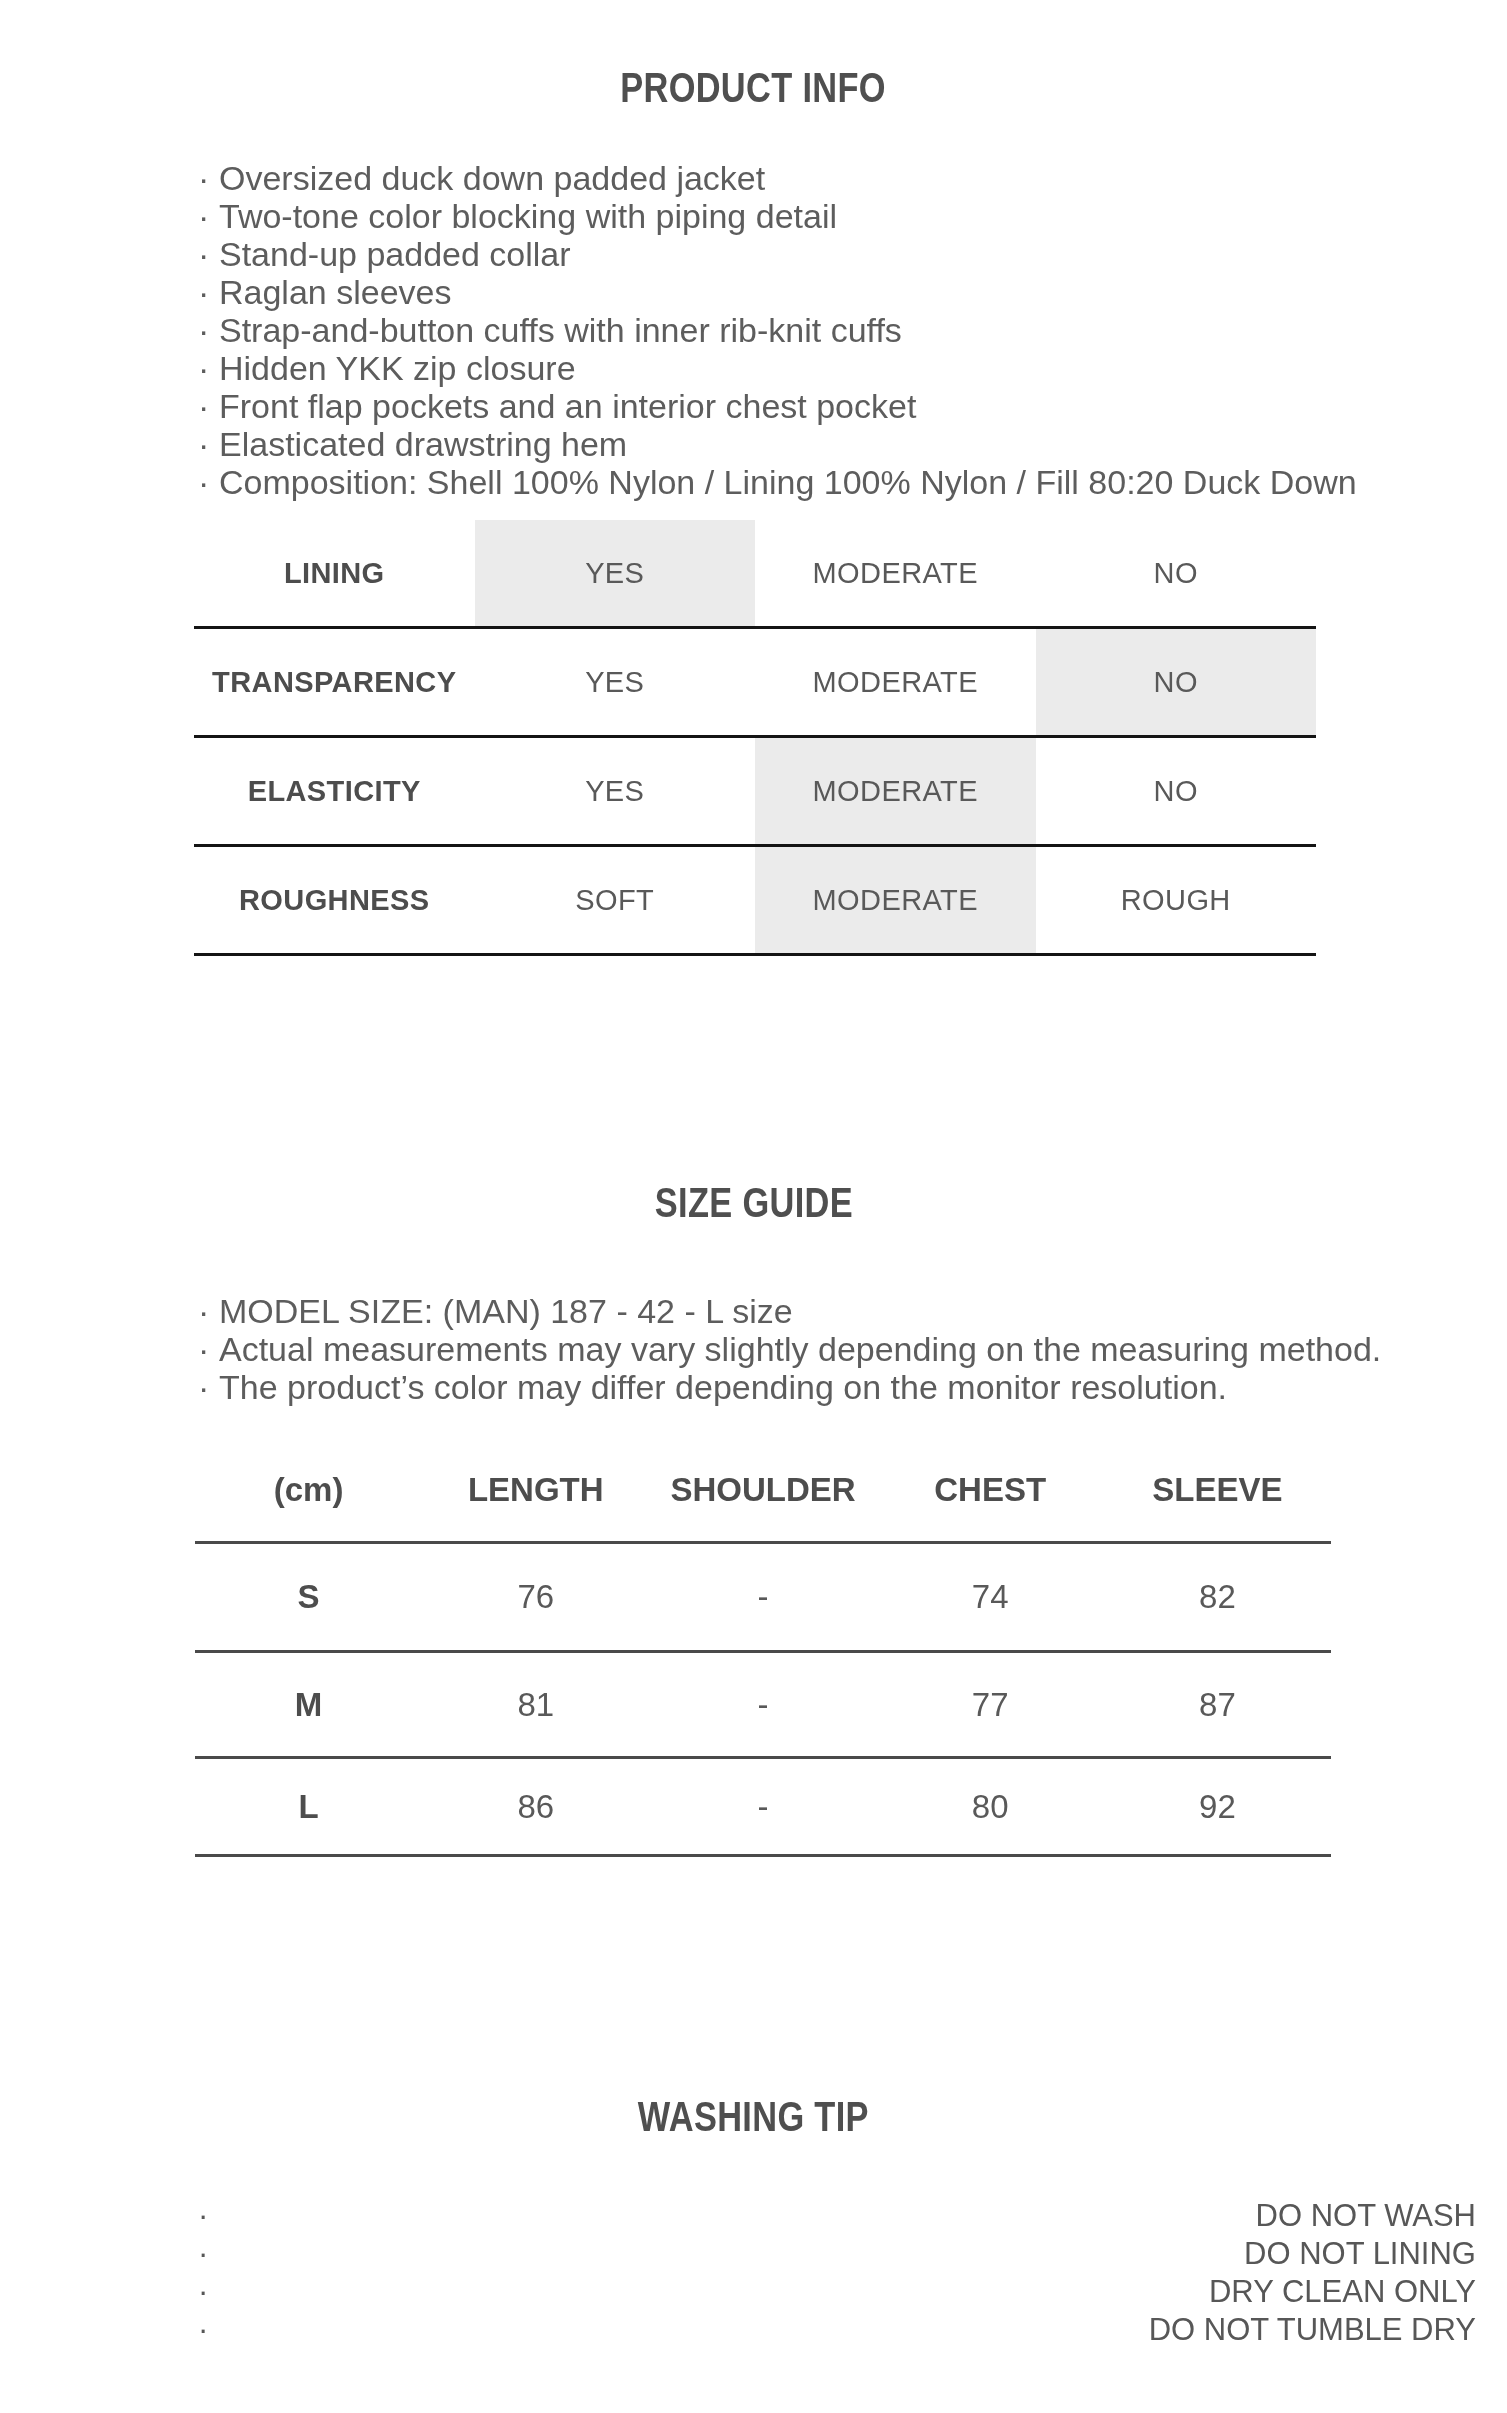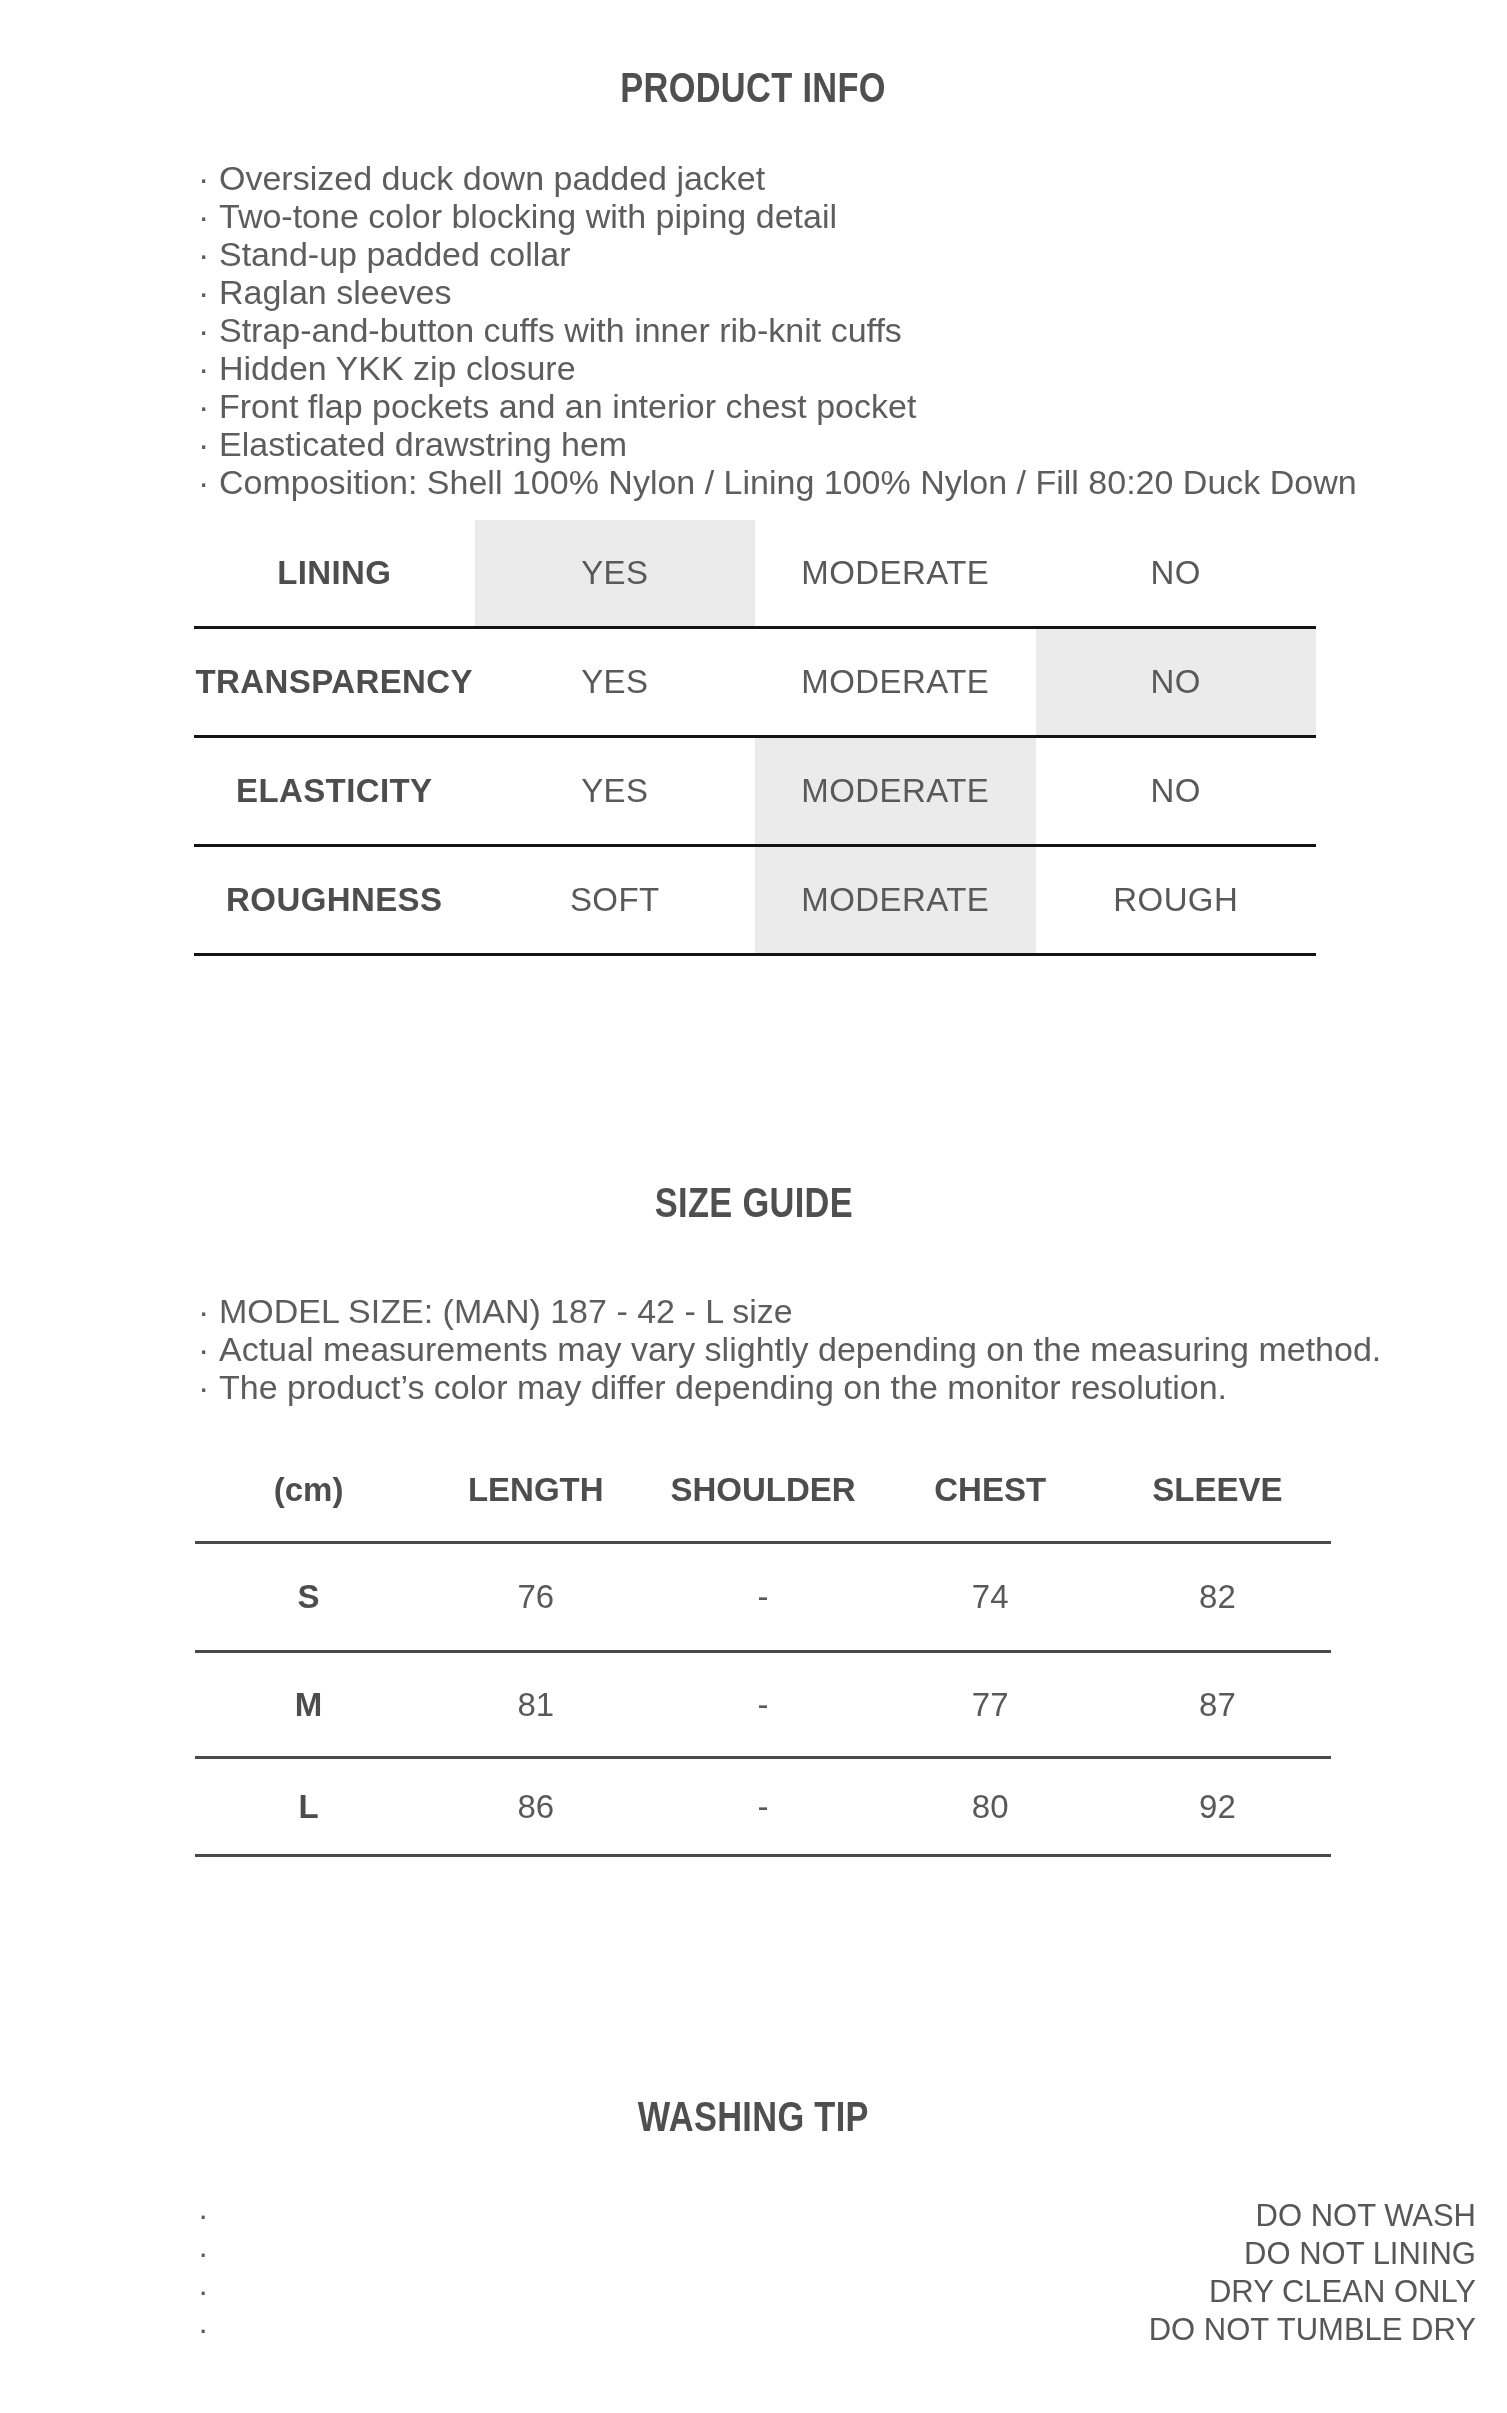--- a/index.html
+++ b/index.html
@@ -16,21 +16,21 @@
   .bullets .bullet{position:relative;padding-left:21px;white-space:nowrap;}
   .bullets .bullet::before{content:"\00B7";position:absolute;left:0;top:0;}
   .bullets-sm{font-size:34px;line-height:38px;}
   .bullets-lg{font-size:31px;line-height:38px;color:#575757;}
 
   
   #spec-table{position:absolute;left:194px;top:520px;width:1122px;}
   .spec-row{display:grid;grid-template-columns:repeat(4,1fr);height:109px;
         border-bottom:3.1px solid #141414;box-sizing:border-box;}
   .spec-cell{display:flex;align-items:center;justify-content:center;height:100%;
-        font-size:33px;color:#595959;letter-spacing:0.4px;white-space:nowrap;}
+        font-size:29px;color:#595959;letter-spacing:0.4px;white-space:nowrap;}
   .spec-cell.lbl{font-weight:700;color:#4d4d4d;}
   .spec-cell.hl{background:#ebebeb;}
 
   
   #size-table{position:absolute;left:195px;top:1439px;width:1136px;}
   .size-row{display:grid;grid-template-columns:repeat(5,1fr);
         border-bottom:3.9px solid #4a4a4a;box-sizing:border-box;}
   .size-cell{display:flex;align-items:center;justify-content:center;height:100%;
         font-size:33px;color:#595959;white-space:nowrap;}
   .size-cell.hdr,.size-cell.szlbl{font-weight:700;color:#4d4d4d;}

